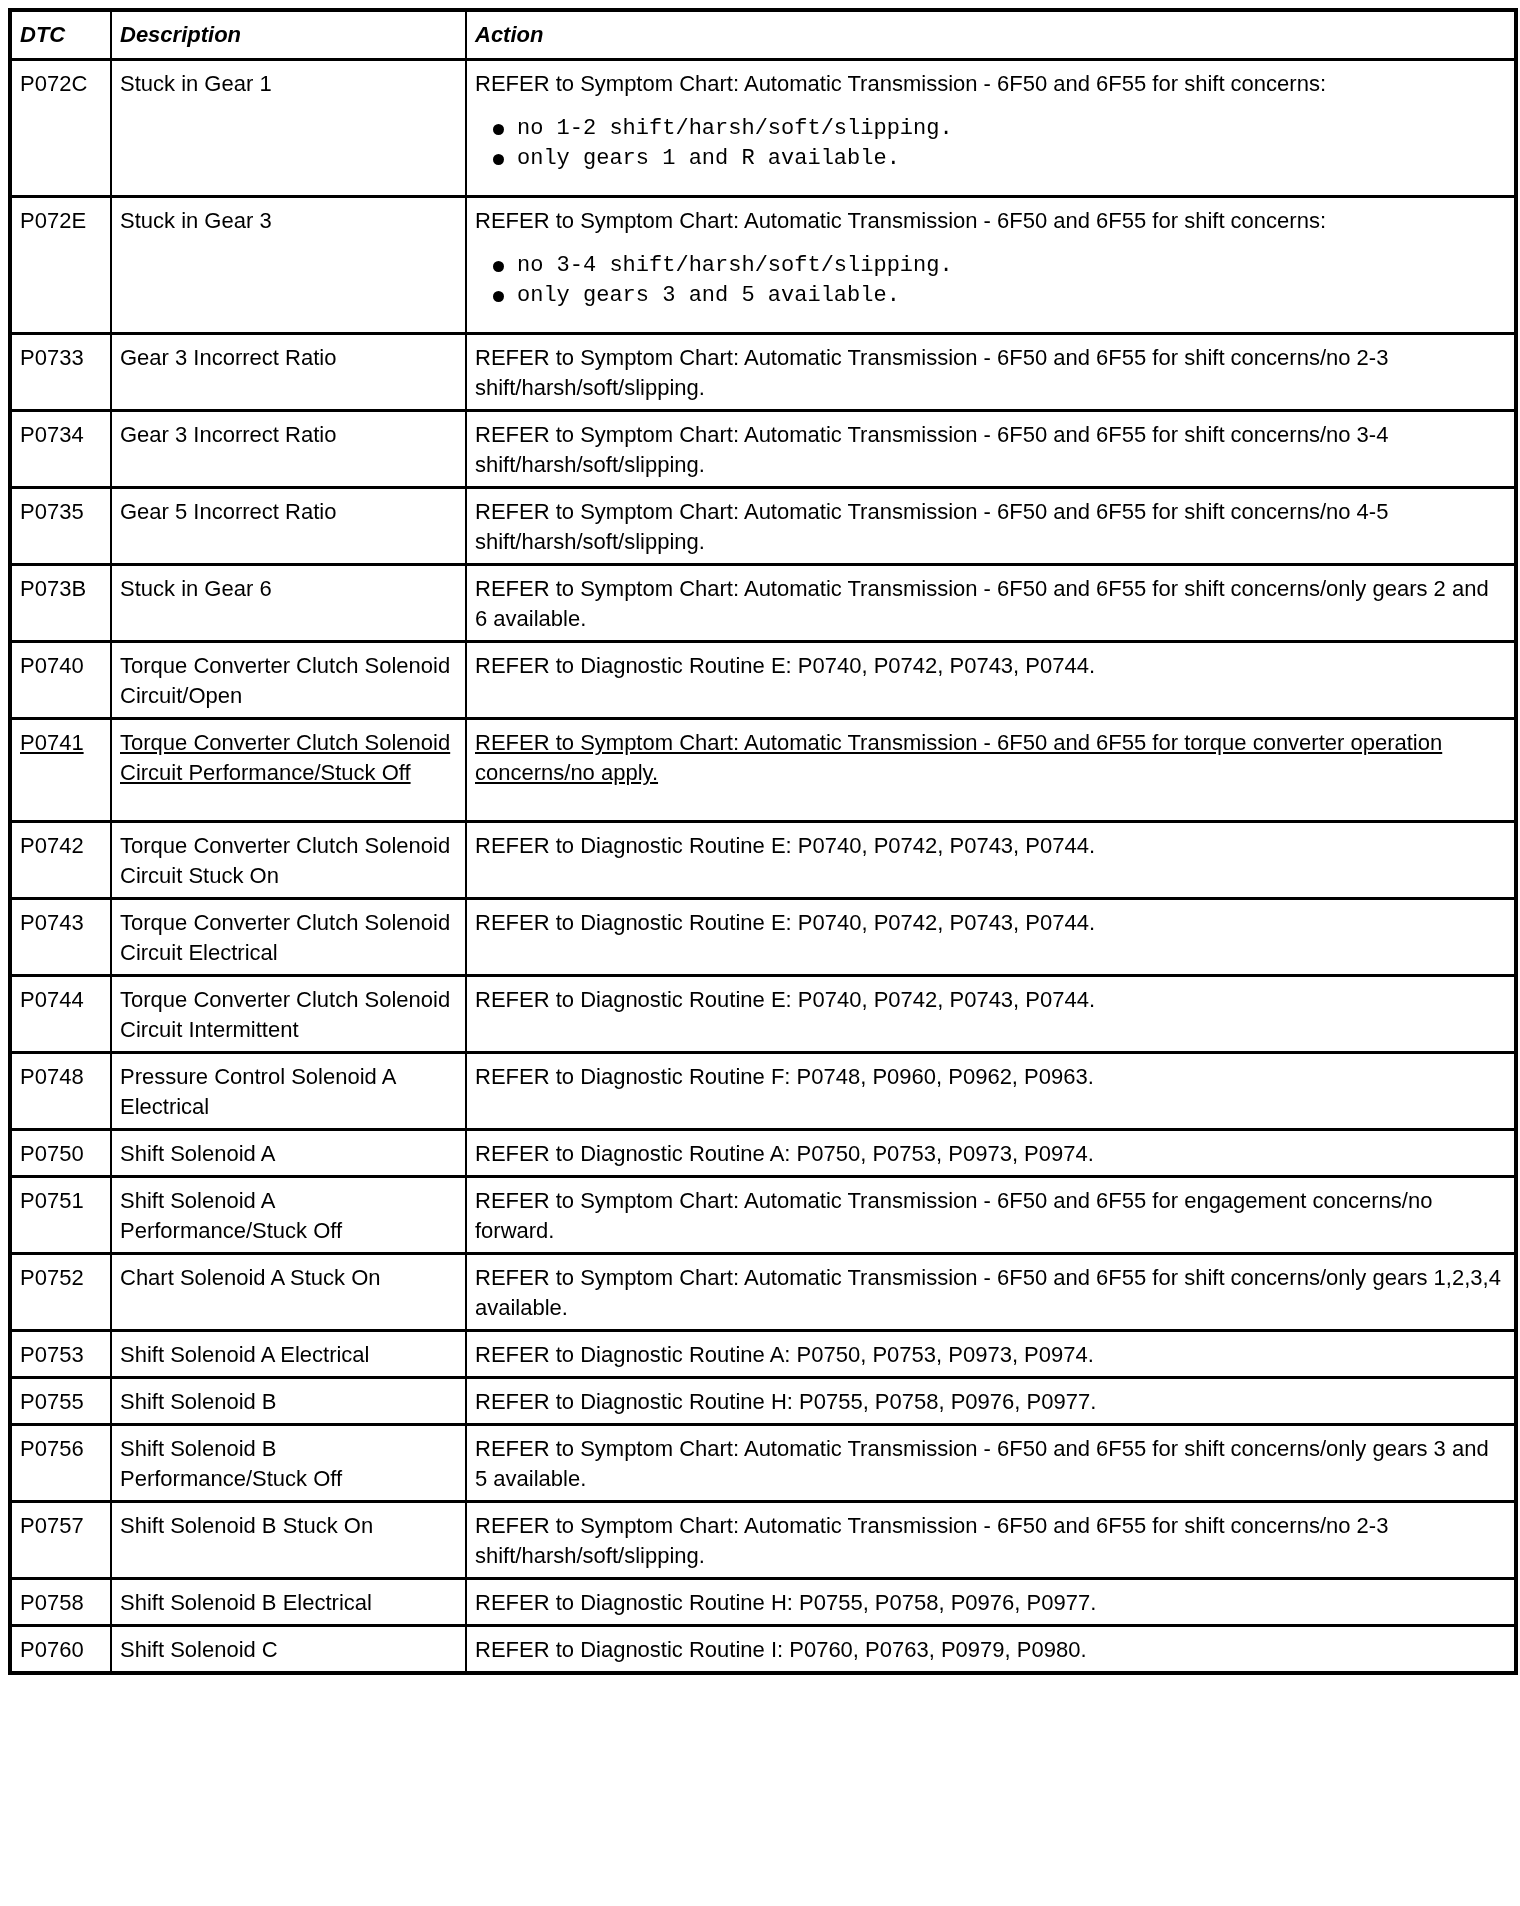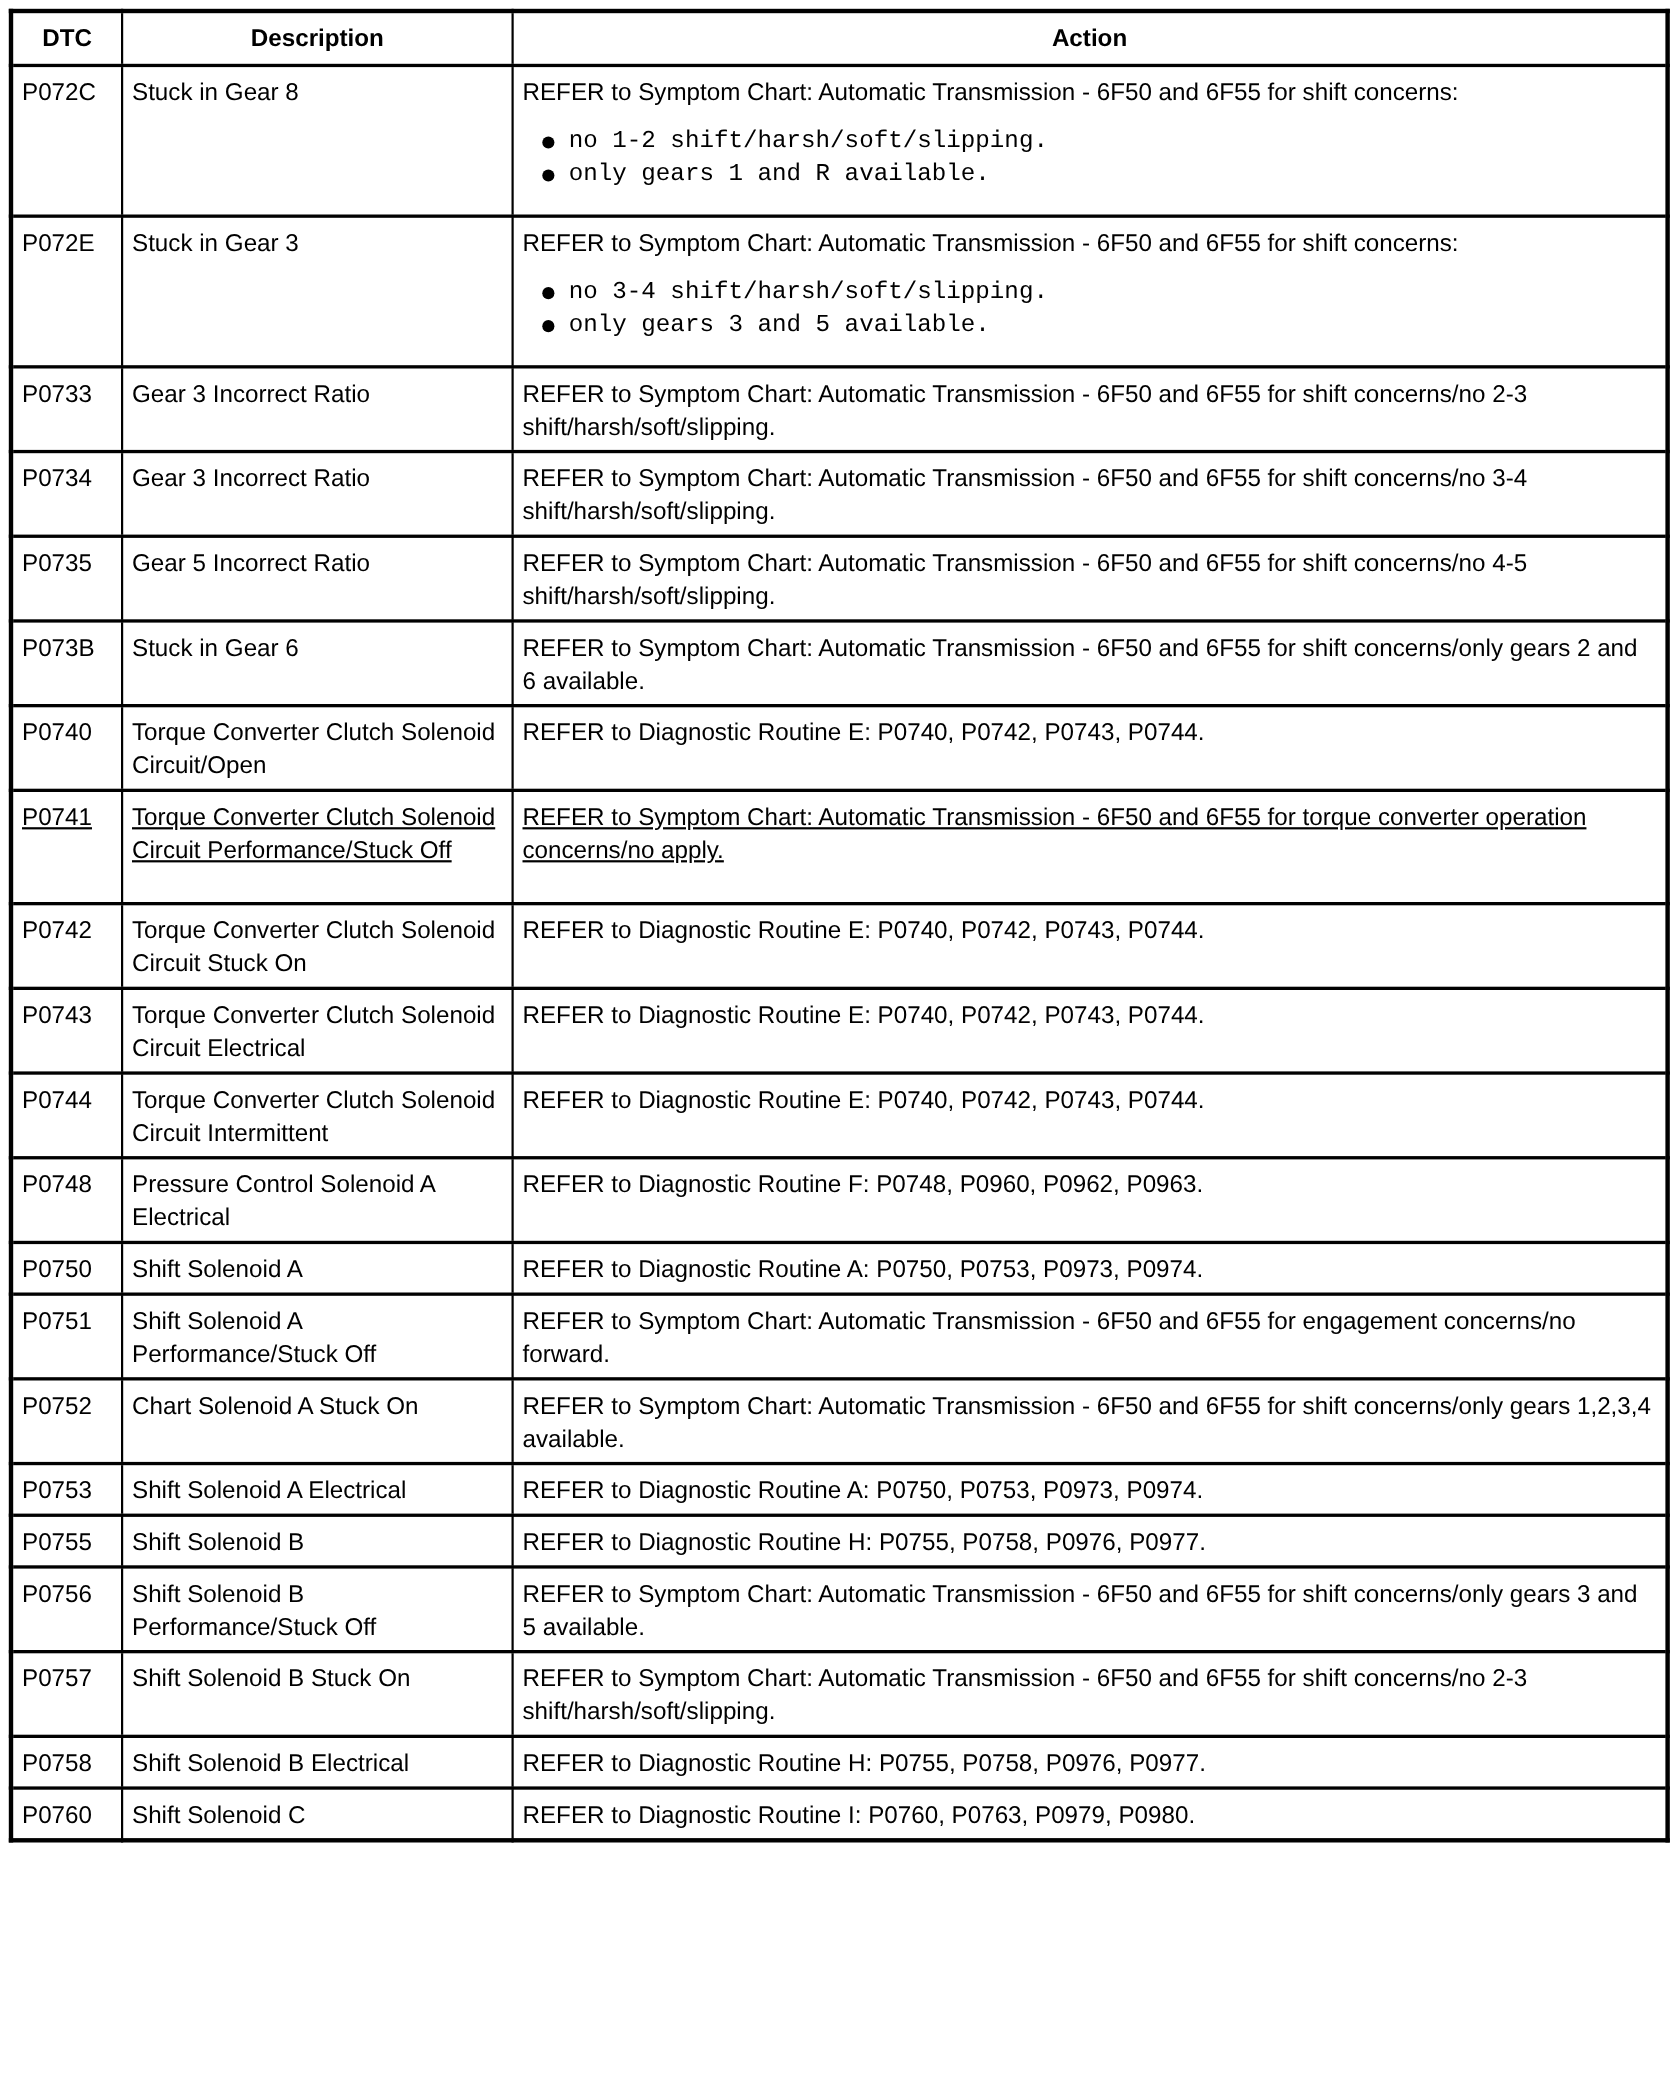--- a/index.html
+++ b/index.html
@@ -2,22 +2,22 @@
 <html><head>
 <meta charset="utf-8">
 <style>
   html, body { margin: 0; padding: 0; background: #ffffff; }
   body { width: 1520px; height: 1906px; position: relative; overflow: hidden;
          font-family: "Liberation Sans", "DejaVu Sans", sans-serif; color: #000; }
   table.dtc { position: absolute; left: 8px; top: 8px; width: 1510px;
               border-collapse: collapse; border: 4px solid #000; table-layout: fixed; }
   table.dtc th, table.dtc td { border: 2px solid #000; vertical-align: top;
               font-size: 22px; line-height: 30px; padding: 8px 8px 6px 8px; }
-  table.dtc th { font-weight: bold; text-align: center; vertical-align: middle;
-              padding: 6px 8px; height: 34px; }
+  table.dtc th { font-weight: bold; text-align: left; vertical-align: middle;
+              padding: 6px 8px; height: 34px; font-style: italic; }
   table.dtc tbody tr { border-top: 3px solid #000; }
   col.c-dtc { width: 101px; }
   col.c-desc { width: 355px; }
   td.dtc-code { padding-left: 4px; padding-right: 4px; }
   ul.bullets { list-style: none; margin: 15px 0 0 0; padding: 0 0 0 18px; font-family: Liberation Mono, monospace; }
   ul.bullets li { position: relative; padding-left: 24px; }
   ul.bullets li::before { content: ""; position: absolute; left: 0; top: 10px;
               width: 11px; height: 11px; border-radius: 50%; background: #000; }
   tr.h1 td { height: 30px; }
   tr.h2 td { height: 60px; }
@@ -36,21 +36,21 @@
   <thead>
     <tr>
       <th>DTC</th>
       <th>Description</th>
       <th>Action</th>
     </tr>
   </thead>
   <tbody>
     <tr class="hb">
       <td class="dtc-code">P072C</td>
-      <td>Stuck in Gear 8</td>
+      <td>Stuck in Gear 1</td>
       <td>
         <div>REFER to Symptom Chart: Automatic Transmission - 6F50 and 6F55 for shift concerns:</div>
         <ul class="bullets">
           <li>no 1-2 shift/harsh/soft/slipping.</li>
           <li>only gears 1 and R available.</li>
         </ul>
       </td>
     </tr>
     <tr class="hb">
       <td class="dtc-code">P072E</td>

